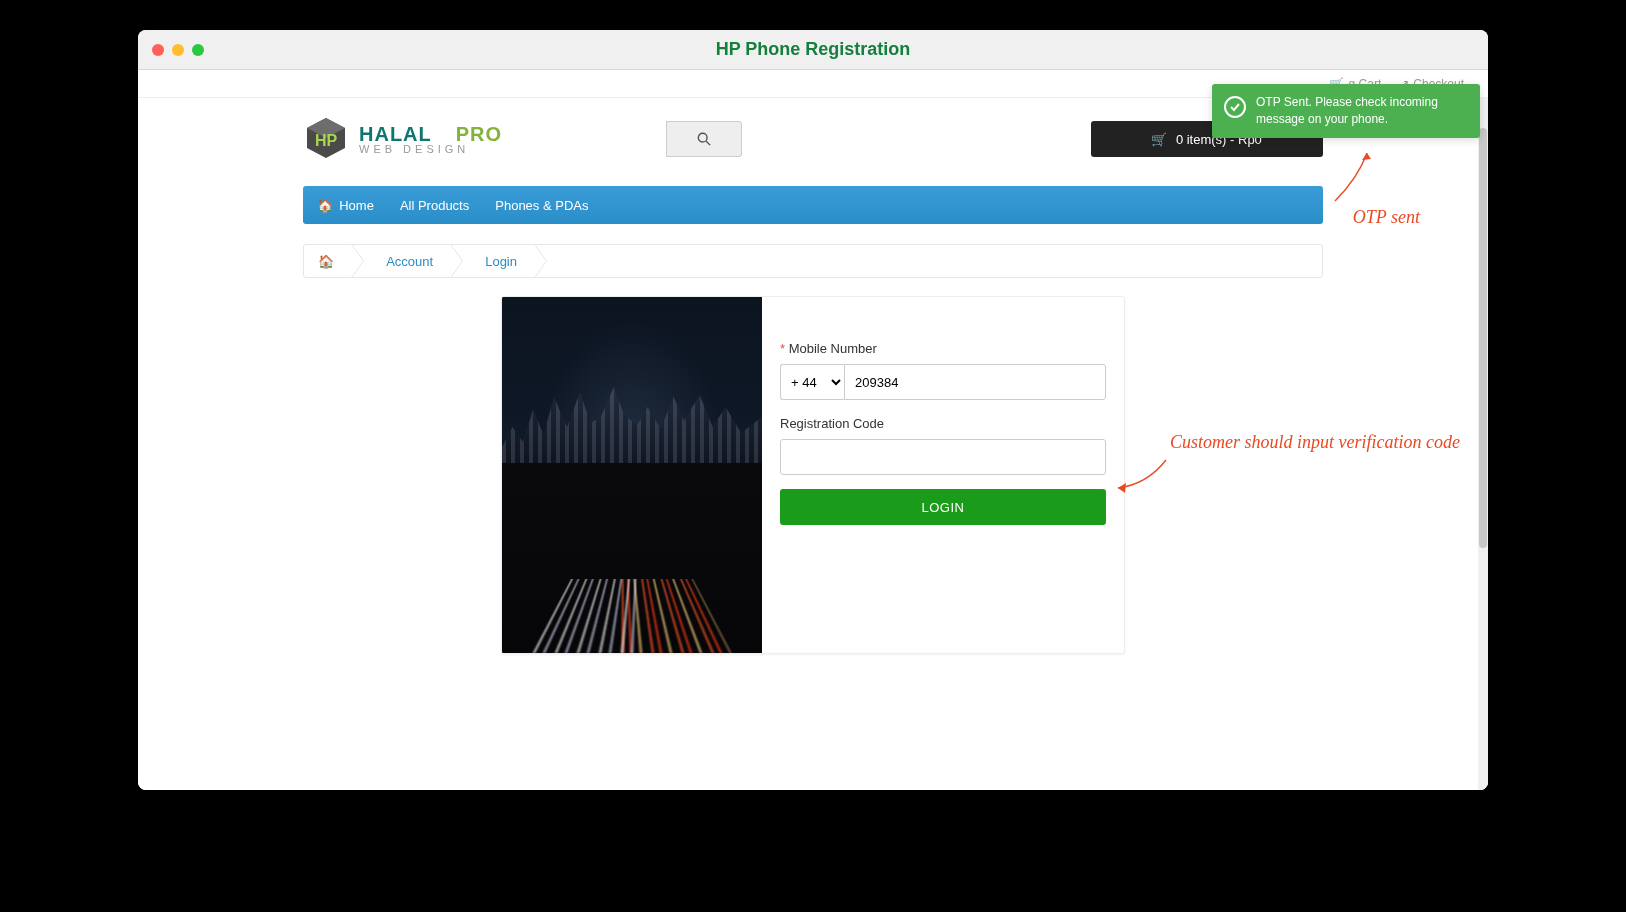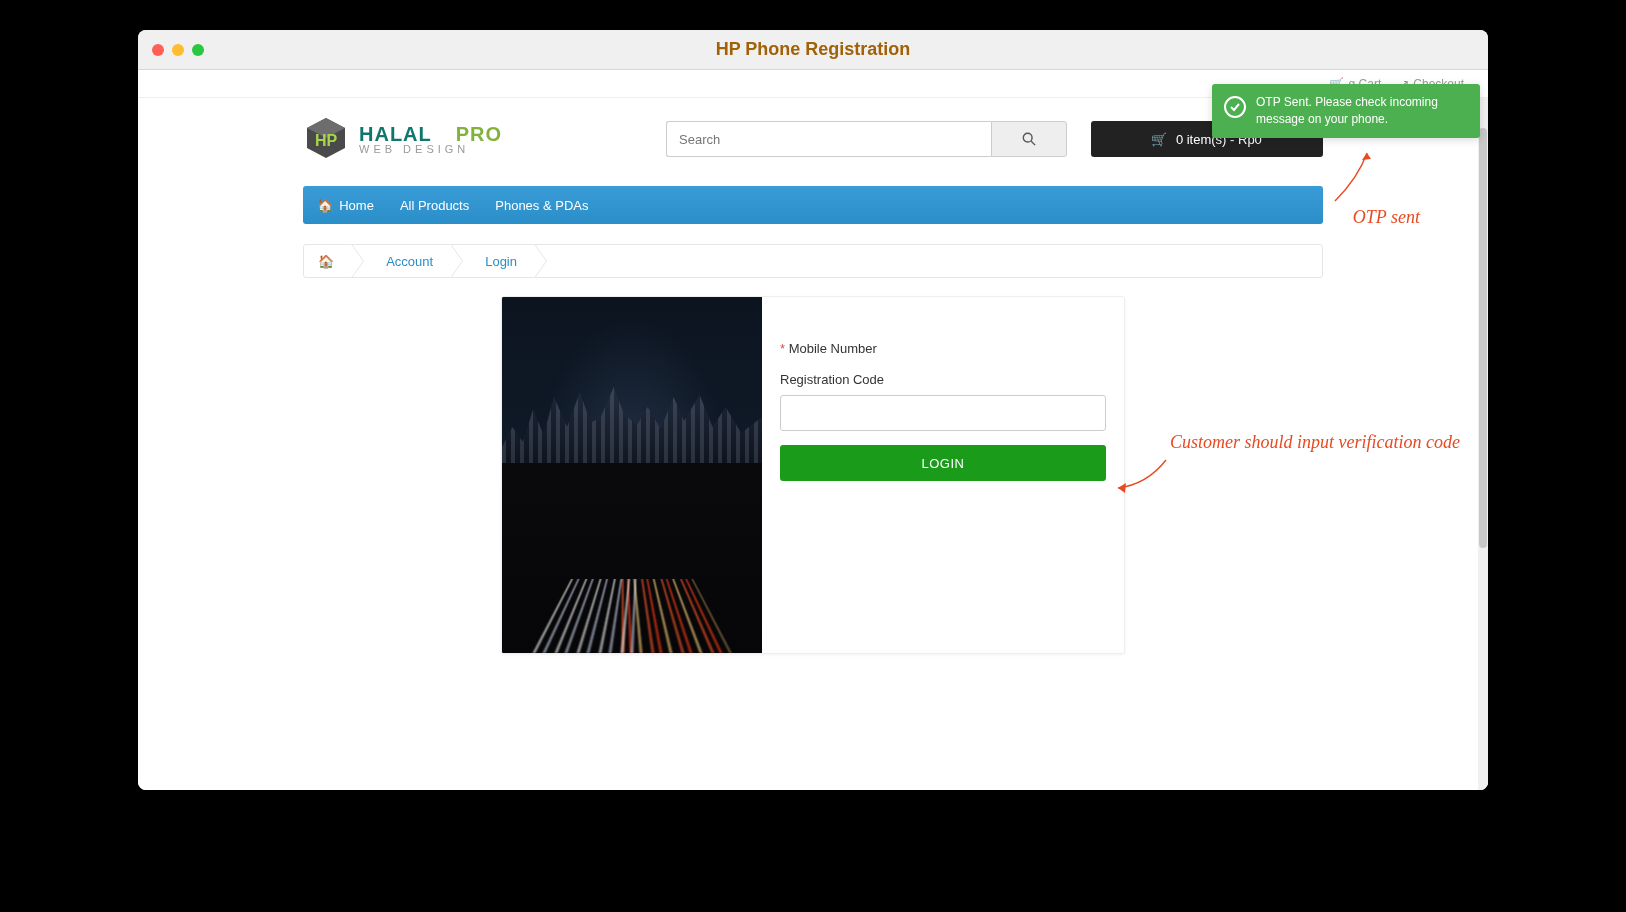--- a/index.html
+++ b/index.html
@@ -33,21 +33,21 @@
     .traffic { display: flex; gap: 8px; }
     .dot { width: 12px; height: 12px; border-radius: 50%; }
     .dot.red    { background: #ff5f57; }
     .dot.yellow { background: #febc2e; }
     .dot.green  { background: #28c840; }
     .title {
       position: absolute;
       left: 50%;
       transform: translateX(-50%);
       font-weight: 700;
-      color: #a16207;
+      color: #15803d;
       font-size: 18px;
     }
     .content-area {
       background: #fff;
       position: relative;
       height: 720px;
       overflow: hidden;
     }
     .topbar {
       height: 28px;
@@ -366,21 +366,20 @@
               <text x="23" y="30" text-anchor="middle" fill="#a8d64a" font-size="16" font-weight="700" font-family="Arial">HP</text>
             </svg>
           </div>
           <div class="logo-text">
             <div class="l1"><span class="g">HALAL</span><span class="p">PRO</span></div>
             <div class="l2">WEB DESIGN</div>
           </div>
         </div>
 
         <div class="search-wrap">
-          <input class="search-input" placeholder="Search" style="">
           <button class="search-btn">
             <svg width="14" height="14" viewBox="0 0 16 16">
               <circle cx="6.5" cy="6.5" r="5" fill="none" stroke="#555" stroke-width="1.6"></circle>
               <line x1="10.5" y1="10.5" x2="15" y2="15" stroke="#555" stroke-width="1.6"></line>
             </svg>
           </button>
         </div>
 
         <div class="cart">
           <span>🛒</span>
@@ -417,20 +416,26 @@
           <div class="city-sky"></div>
           <div class="buildings"></div>
           <div class="road"></div>
         </div>
         <div class="card-right">
           <div class="form">
             <label>
               <span class="req">*</span>
               <span>Mobile Number</span>
             </label>
+            <div class="row-inputs">
+              <select class="cc-select">
+                <option>+ 44</option>
+              </select>
+              <input class="phone-input" value="209384" style="">
+            </div>
             <label class="label2">Registration Code</label>
             <input class="code-input" style="">
             <button class="login-btn">LOGIN</button>
           </div>
         </div>
       </div>
     </div>
 
     <div class="toast">
       <div class="check">

